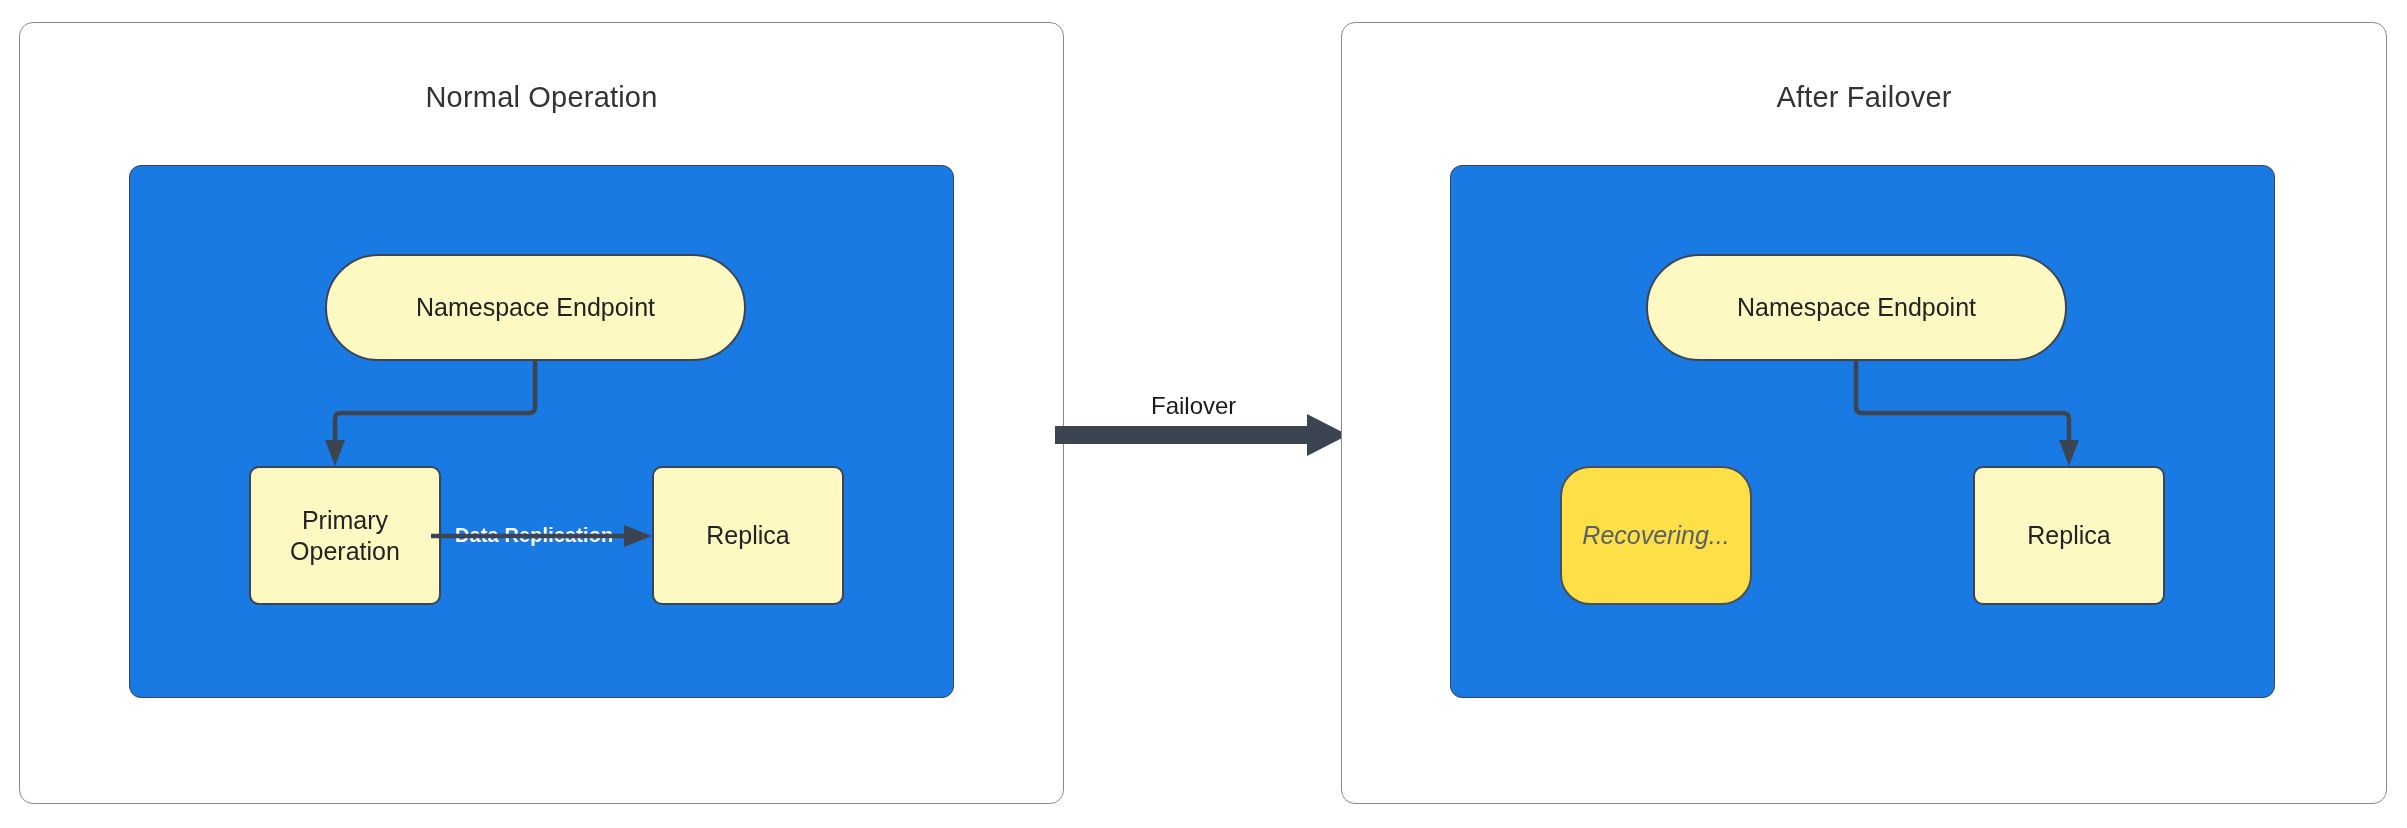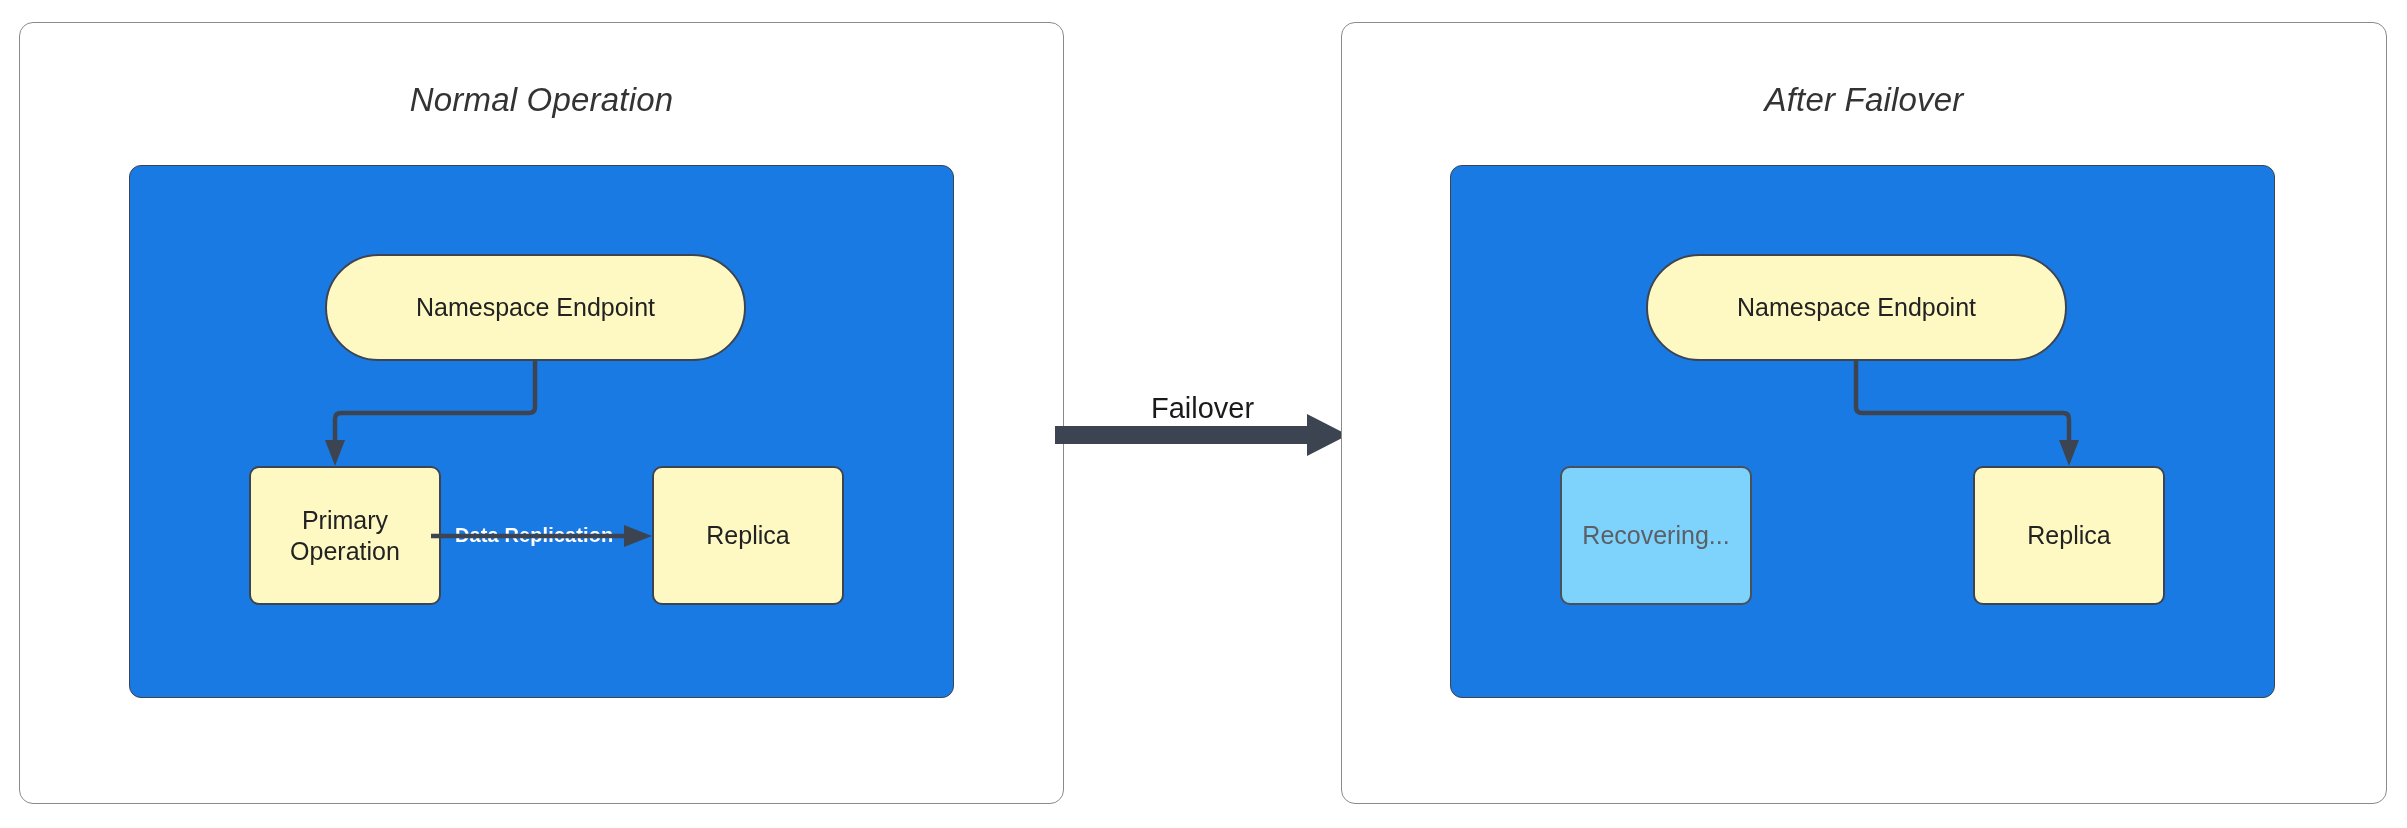--- a/index.html
+++ b/index.html
@@ -29,22 +29,21 @@
   }
   #panel-left  { left: 19px;   top: 22px; width: 1045px; height: 782px; }
   #panel-right { left: 1341px; top: 22px; width: 1046px; height: 782px; }
 
   .panel-title {
     position: absolute;
     top: 58px;
     left: 0;
     width: 100%;
     text-align: center;
-    font-size: 33px;
-    font-style: italic;
+    font-size: 29px;
     color: #333333;
     letter-spacing: 0.2px;
   }
 
   
   .blue-region {
     position: absolute;
     background: #1a7ae4;
     border: 1.6px solid #3d4451;
     border-radius: 12px;
@@ -67,23 +66,25 @@
     font-size: 25px;
     line-height: 1.22;
   }
   .node.pill {
     border-radius: 70px;
   }
   .node.rect {
     border-radius: 10px;
   }
   .node.recovering {
-    background: #7dd3fc;
+    background: #fde047;
     border-color: #4a4f58;
     color: #5b5f66;
+    font-style: italic;
+    border-radius: 30px;
   }
 
   
   #ns-endpoint-left { left: 325px; top: 254px; width: 421px; height: 107px; }
   #primary-ns       { left: 239px; top: 466px; width: 192px; height: 139px; margin-left: 10px; }
   #replica-left     { left: 652px; top: 466px; width: 192px; height: 139px; }
 
   
   #ns-endpoint-right { left: 1646px; top: 254px; width: 421px; height: 107px; }
   #recovering-node   { left: 1560px; top: 466px; width: 192px; height: 139px; }
@@ -115,21 +116,21 @@
     color: #ffffff;
     white-space: nowrap;
     letter-spacing: 0.1px;
   }
   #label-data-replication {
     left: 455px;
     top: 524px;
   }
   .failover-label {
     position: absolute;
-    font-size: 29px;
+    font-size: 24px;
     color: #1a1a1a;
     white-space: nowrap;
   }
   #label-failover {
     left: 1151px;
     top: 392px;
   }
 
   
   #failover-arrow-svg {

